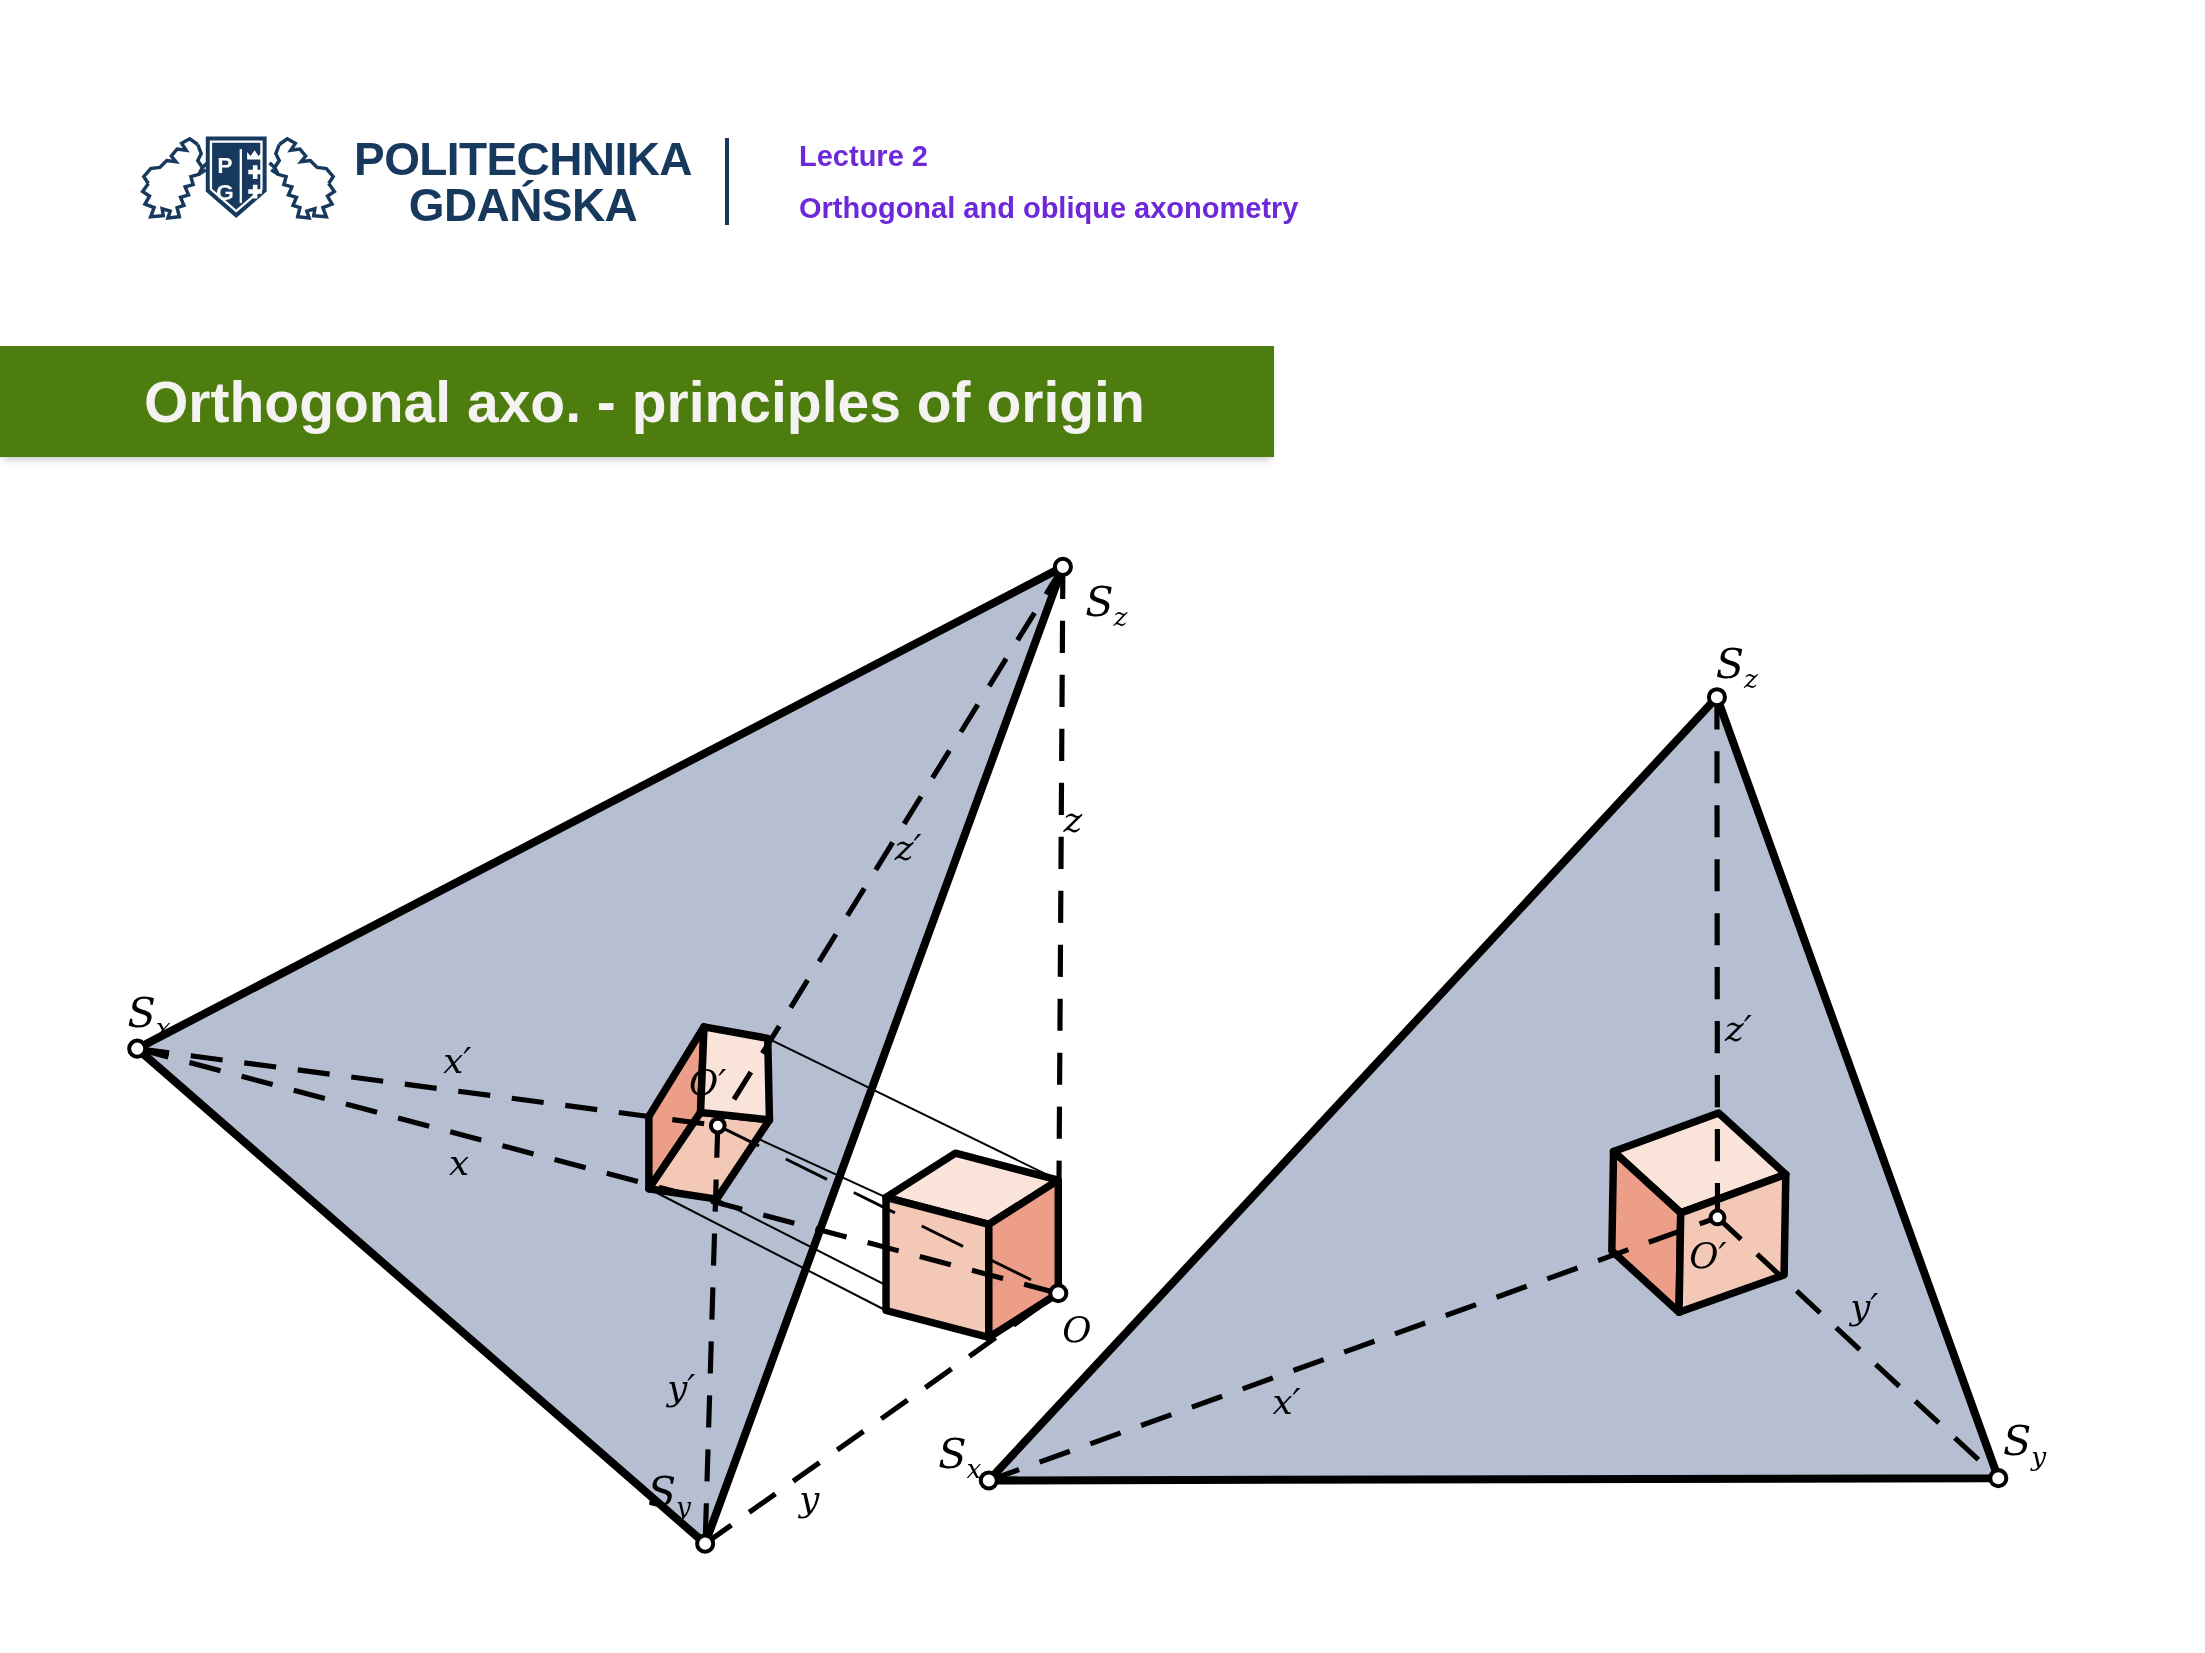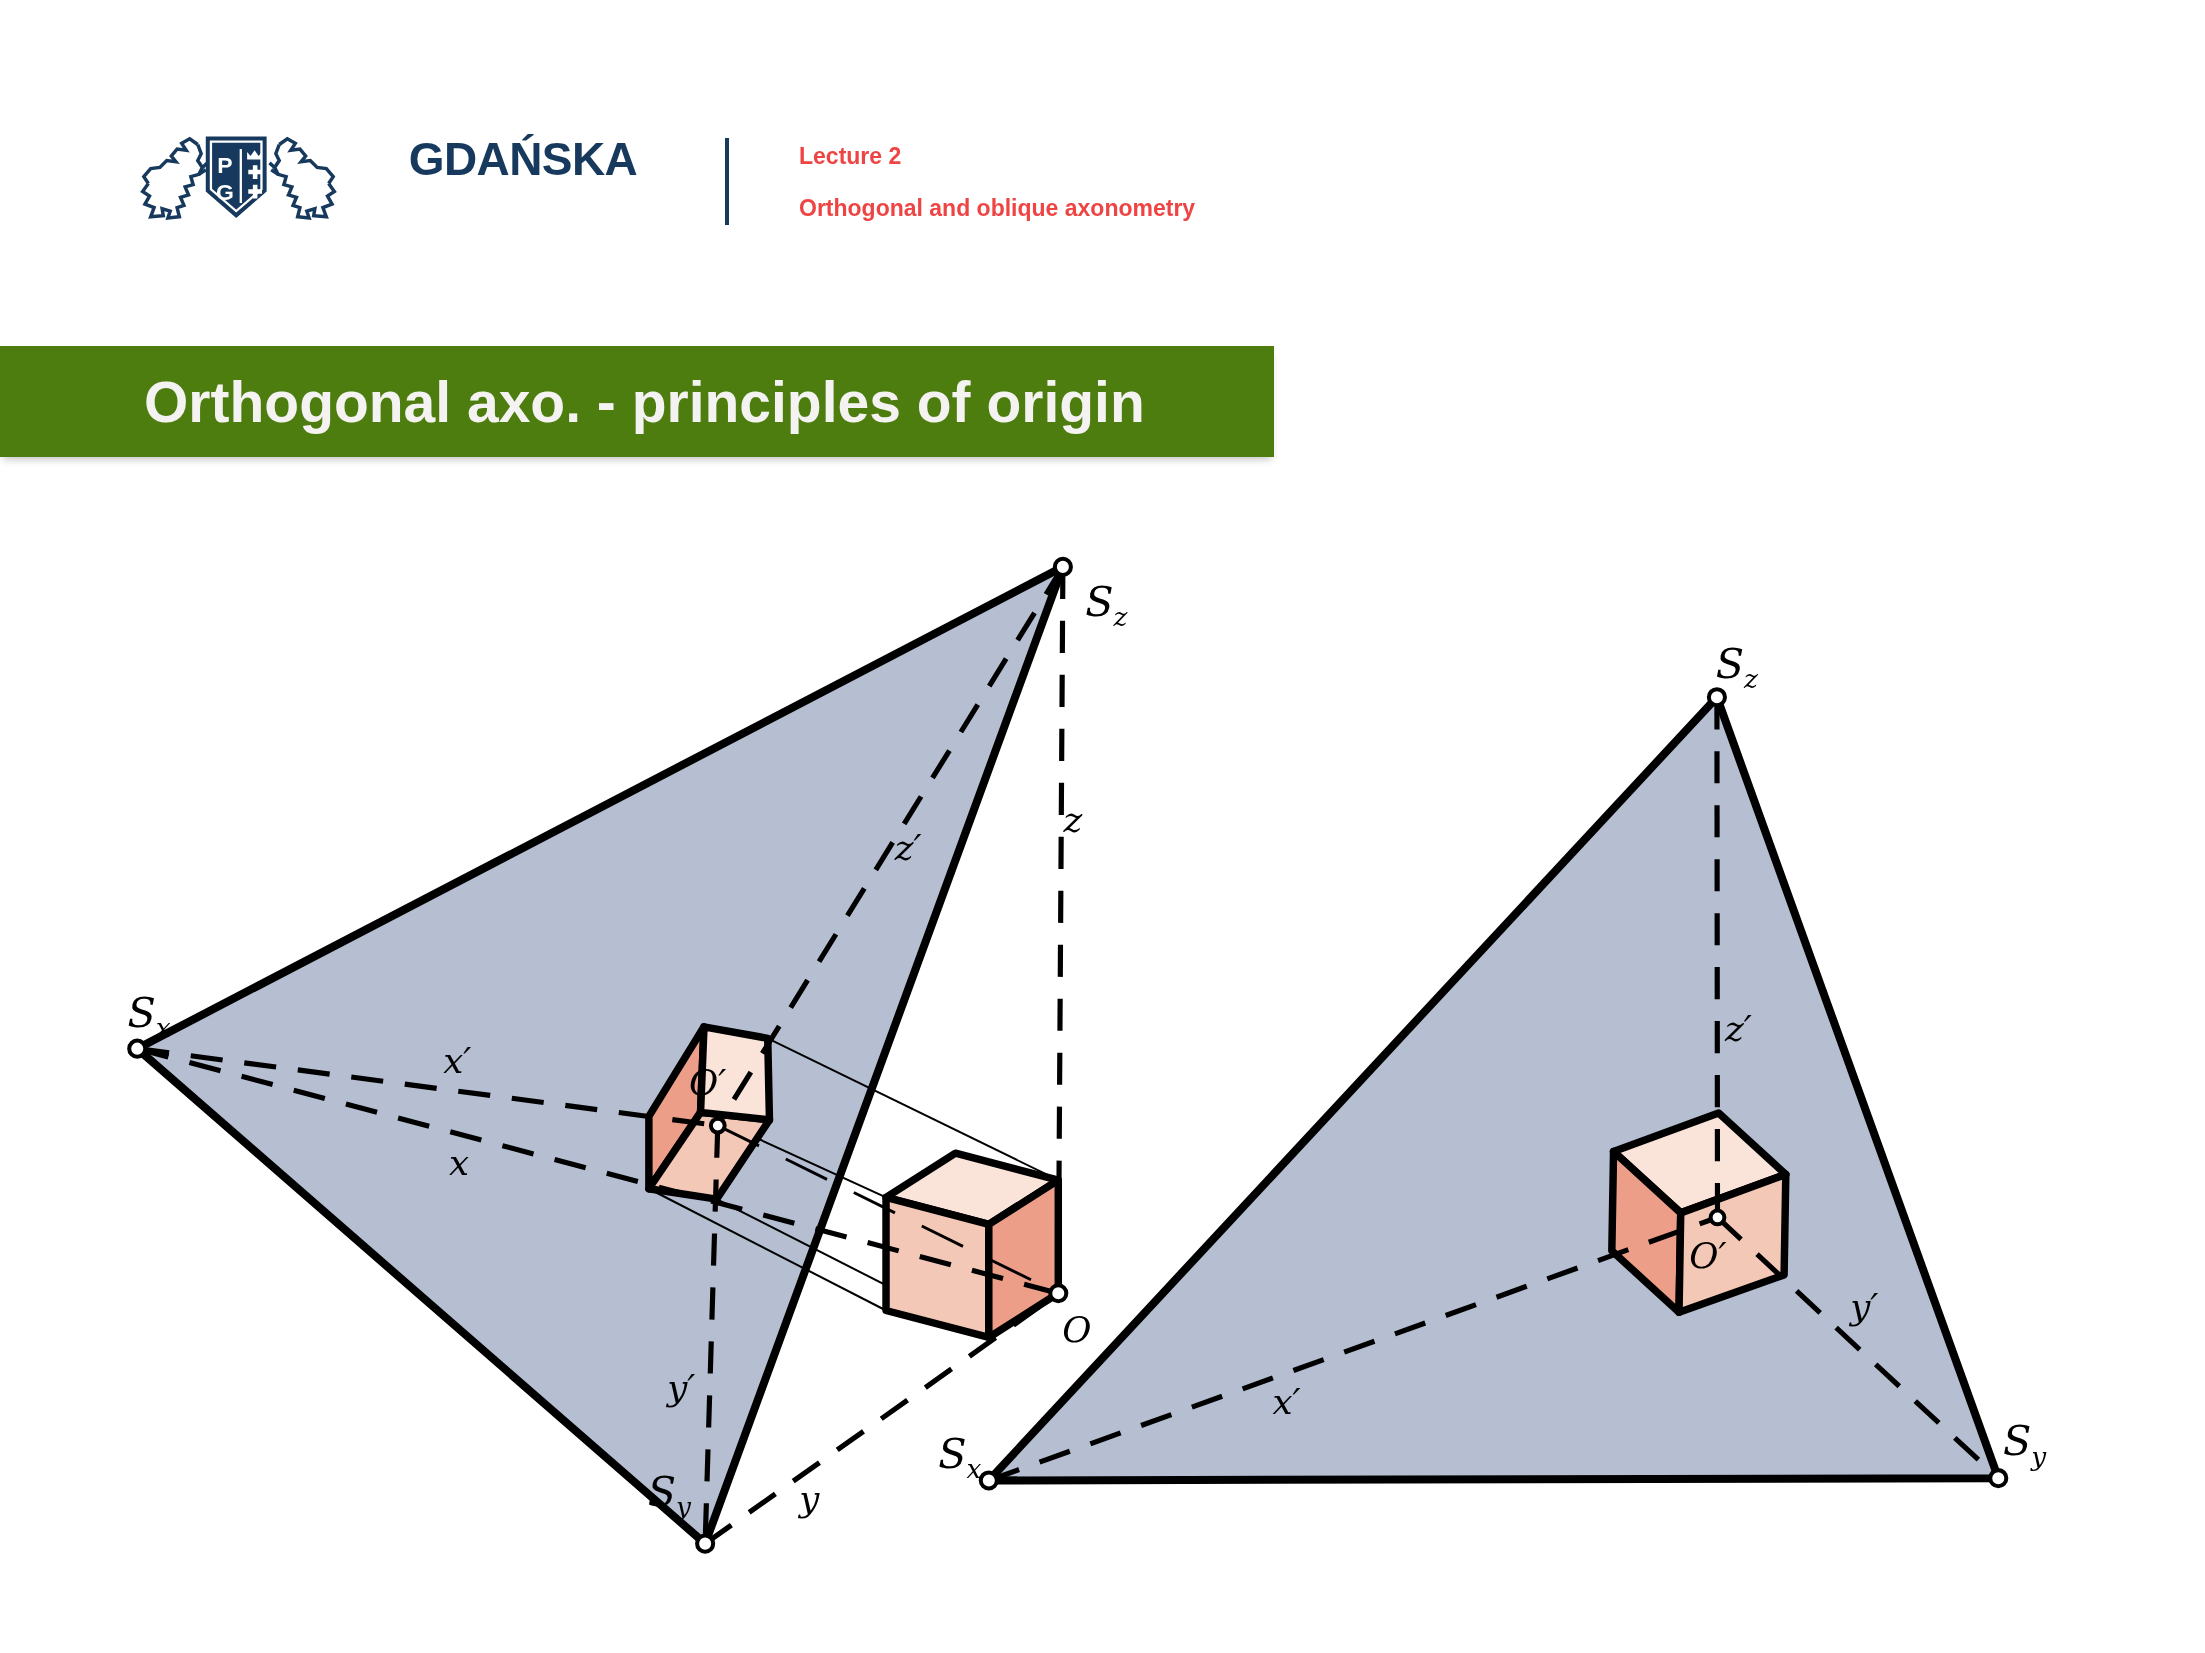--- a/index.html
+++ b/index.html
@@ -11,22 +11,22 @@
   .org-name{
     position:absolute;left:345px;top:136px;width:356px;
     text-align:center;color:#16395d;font-weight:bold;
     font-size:46px;line-height:46px;letter-spacing:-0.6px;
   }
   .org-name .l2{margin-top:0px;}
   .header-divider{
     position:absolute;left:725px;top:138px;width:4px;height:87px;background:#16395d;
   }
   .lecture-block{
-    position:absolute;left:799px;top:140px;color:#ef4444;font-weight:bold;
-    font-size:23px;line-height:33px;
+    position:absolute;left:799px;top:140px;color:#6d28d9;font-weight:bold;
+    font-size:29px;line-height:33px;
   }
   .lecture-block .l2{margin-top:19px;}
   
   .banner{
     position:absolute;left:0;top:346px;width:1274px;height:111px;
     background:#4d7c0f;display:flex;align-items:center;
     box-shadow:0 5.7px 8px -3.4px rgba(0,0,0,0.25);
   }
   .banner .banner-title{
     color:#f5f3f1;font-weight:bold;font-size:57px;padding-left:144px;white-space:nowrap;
@@ -74,20 +74,21 @@
       <text class="shield-letter" x="138" y="70">P</text>
       <text class="shield-letter" x="136" y="116">G</text>
       <line x1="179" y1="28" x2="179" y2="122" stroke="#ffffff" stroke-width="4"></line>
       <path class="logo-white" d="M190,46 L190,33 L196,40 L203,30 L210,40 L216,33 L216,46 Z"></path>
       <path class="logo-white" d="M200,56 h8 v8 h8 v8 h-8 v8 h-8 v-8 h-8 v-8 h8 z"></path>
       <path class="logo-white" d="M200,90 h8 v8 h8 v8 h-8 v8 h-8 v-8 h-8 v-8 h8 z"></path>
     </g>
   </svg>
 
   <div class="org-name">
+    <div class="l1">POLITECHNIKA</div>
     <div class="l2">GDAŃSKA</div>
   </div>
 
   <div class="header-divider"></div>
 
   <div class="lecture-block">
     <div class="l1">Lecture 2</div>
     <div class="l2">Orthogonal and oblique axonometry</div>
   </div>
 </div>

